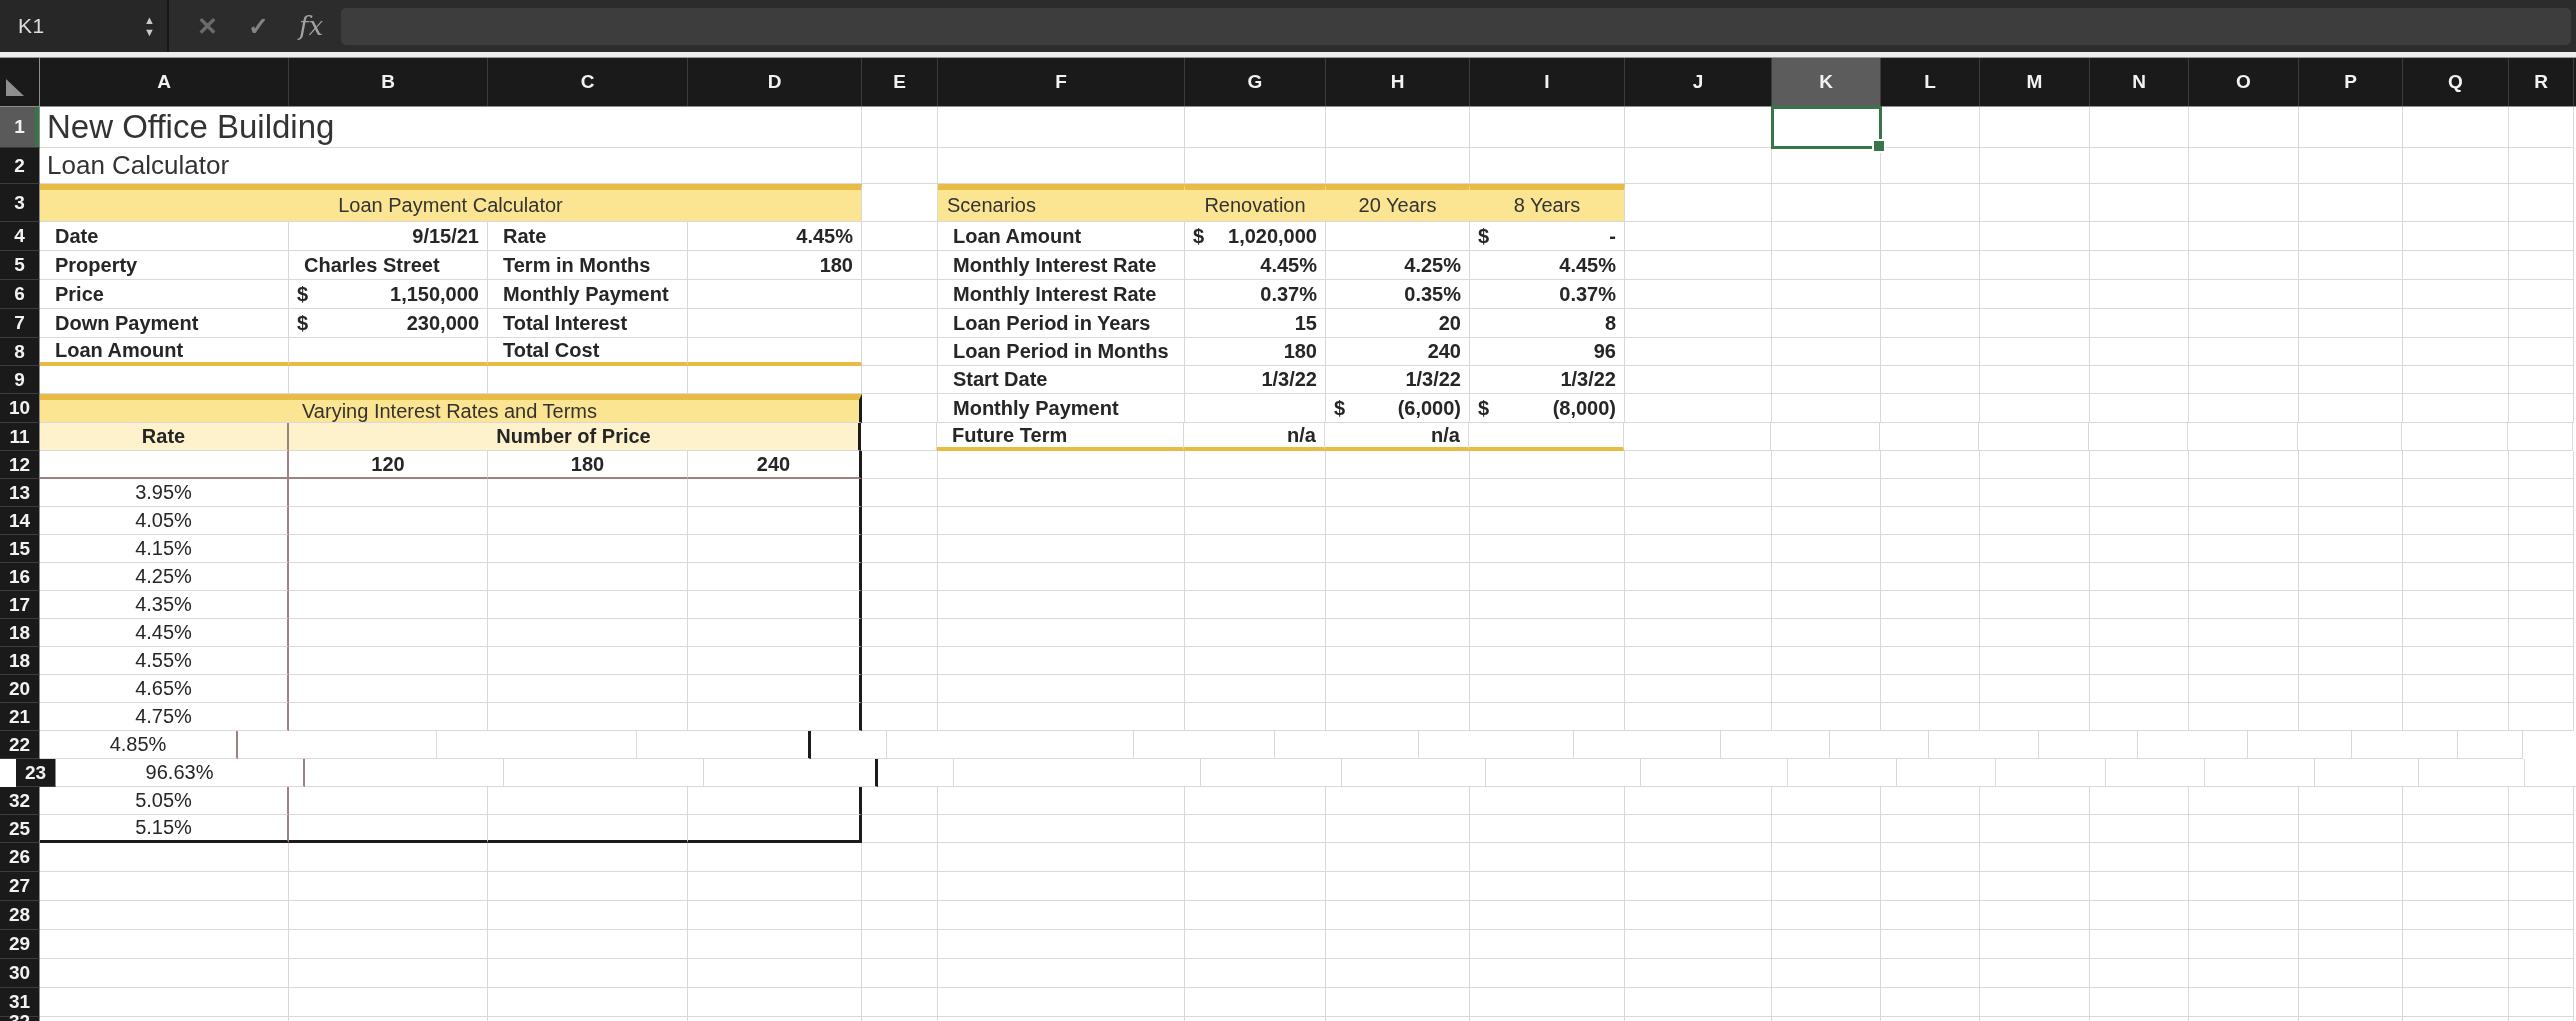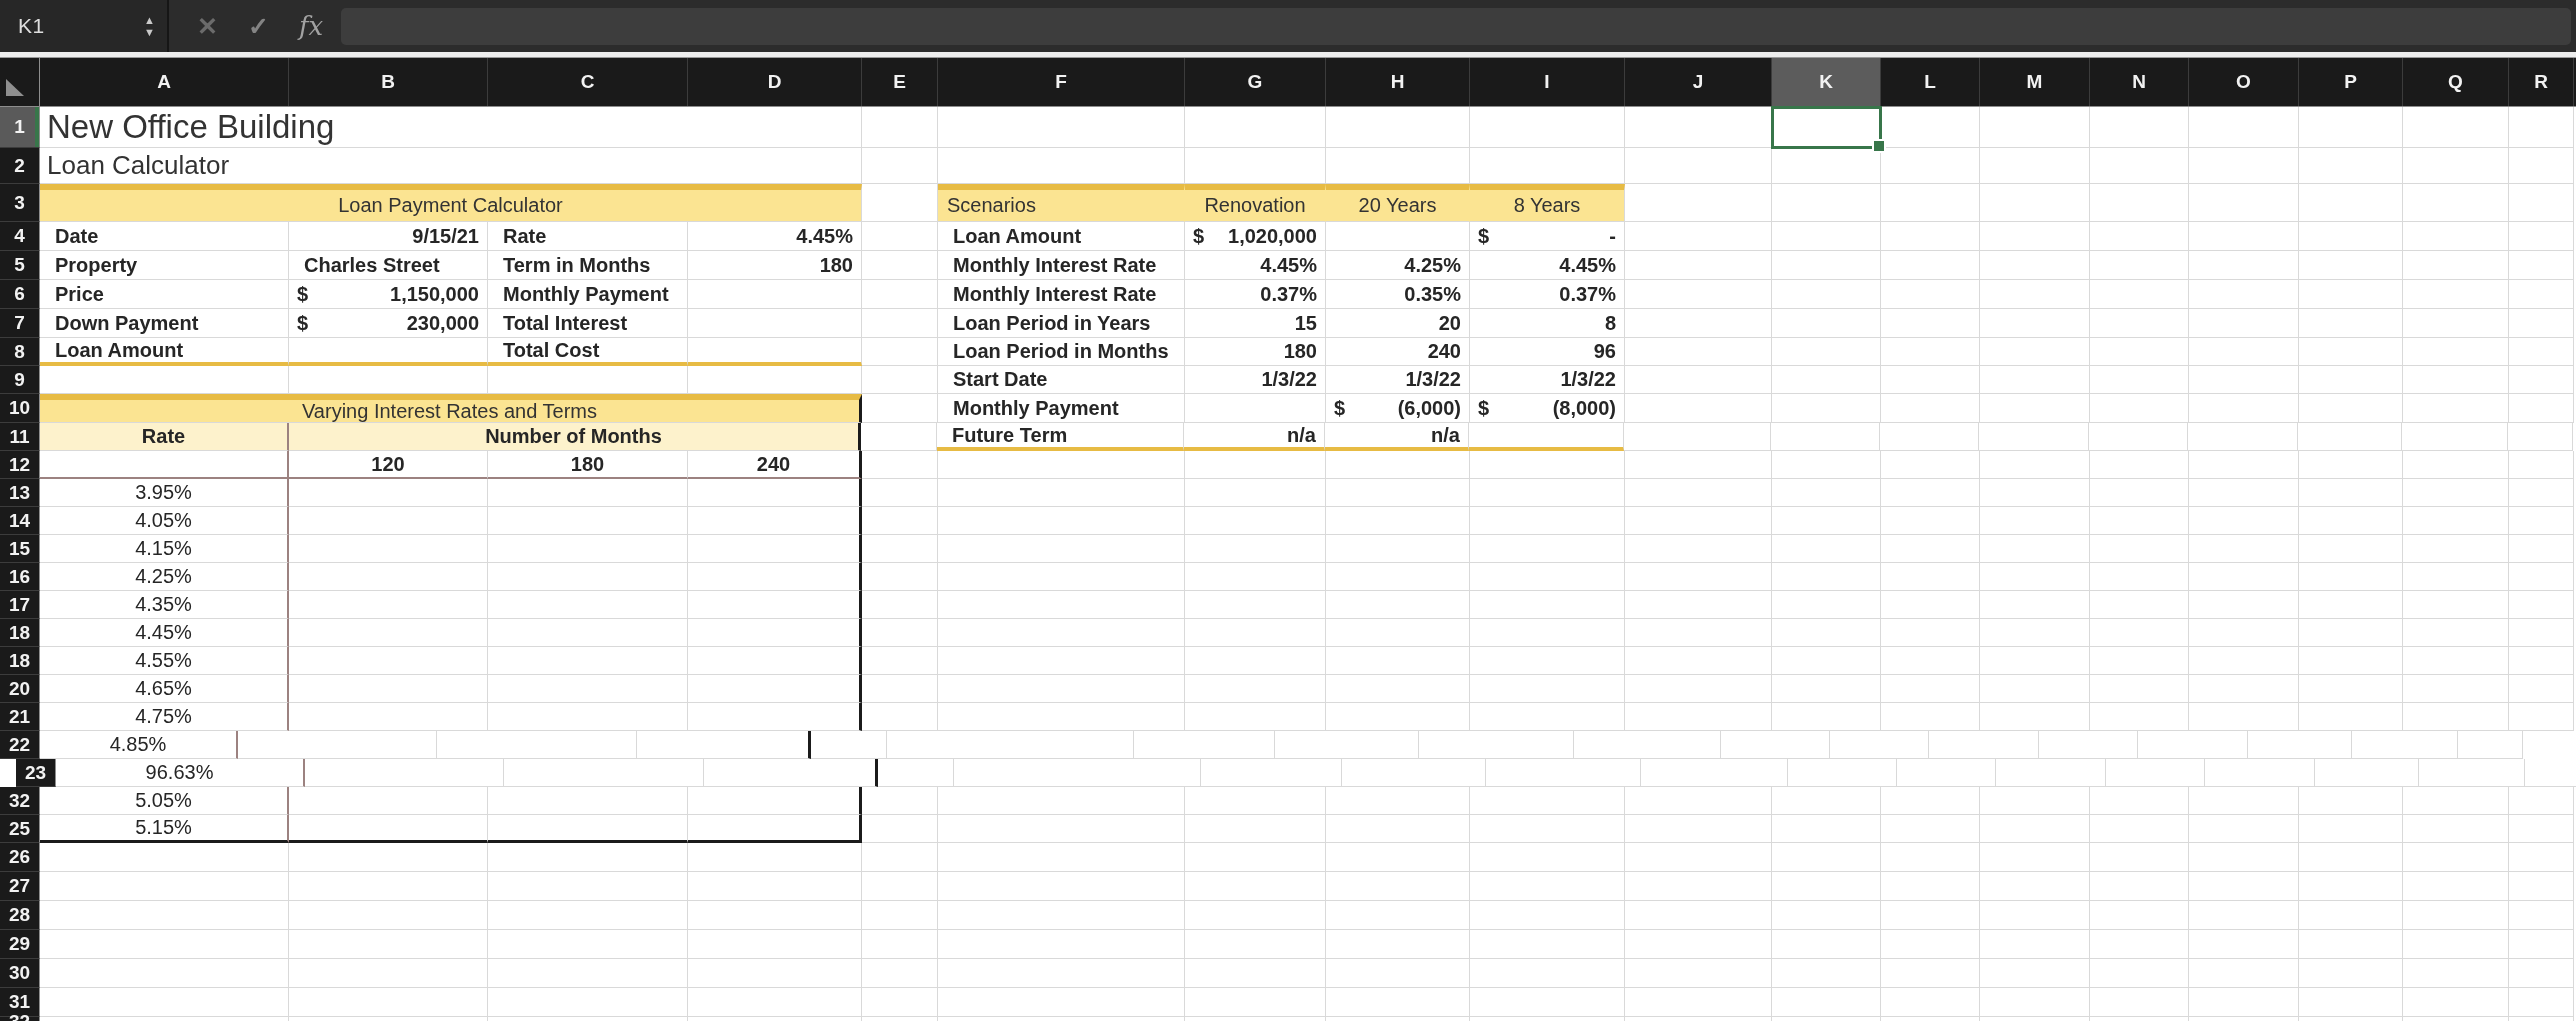--- a/index.html
+++ b/index.html
@@ -332,21 +332,21 @@
           <div class="cell" style="width: 110px;"></div>
           <div class="cell" style="width: 99px;"></div>
           <div class="cell" style="width: 110px;"></div>
           <div class="cell" style="width: 104px;"></div>
           <div class="cell" style="width: 106px;"></div>
           <div class="cell" style="width: 65px;"></div>
         </div>
         <div class="row" style="height: 28px;">
           <div class="rowhdr">11</div>
           <div class="cell hL bnr" style="width: 249px;">Rate</div>
-          <div class="cell hL bkr" style="width: 572px;">Number of Months</div>
+          <div class="cell hL bkr" style="width: 572px;">Number of Price</div>
           <div class="cell" style="width: 76px;"></div>
           <div class="cell lb gb" style="width: 247px;">Future Term</div>
           <div class="cell rb gb" style="width: 141px;">n/a</div>
           <div class="cell rb gb" style="width: 144px;">n/a</div>
           <div class="cell gb" style="width: 155px;"></div>
           <div class="cell" style="width: 147px;"></div>
           <div class="cell" style="width: 109px;"></div>
           <div class="cell" style="width: 99px;"></div>
           <div class="cell" style="width: 110px;"></div>
           <div class="cell" style="width: 99px;"></div>

